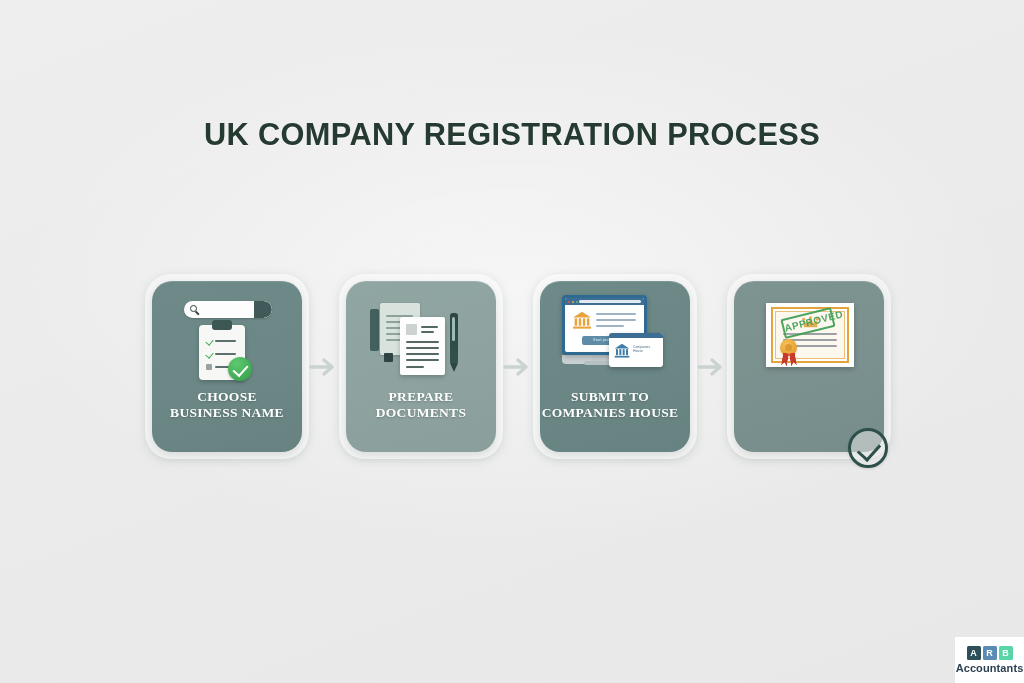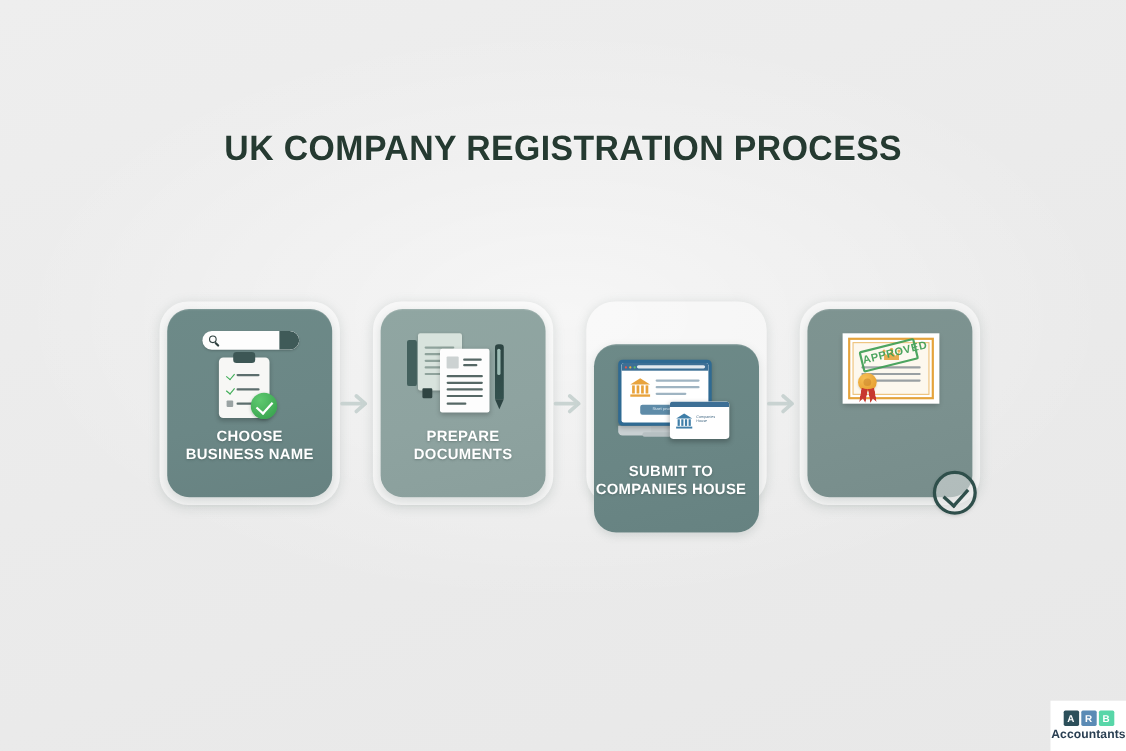--- a/index.html
+++ b/index.html
@@ -81,38 +81,38 @@
     height: 171px;
     border-radius: 20px;
     background: linear-gradient(165deg, #6d8a88 0%, #6b8786 55%, #678281 100%);
     box-shadow: inset 0 1px 0 rgba(255,255,255,0.12),
                 0 3px 8px rgba(90,110,108,0.18);
     display: flex;
     flex-direction: column;
     align-items: center;
   }
   .card.tone-b { background: linear-gradient(165deg, #90a6a2 0%, #8ea3a0 55%, #8a9f9c 100%); border-radius: 20px; }
-  .card.tone-c { background: linear-gradient(165deg, #6d8a88 0%, #6a8685 55%, #668281 100%); margin-top: 32px; }
+  .card.tone-c { background: linear-gradient(165deg, #6d8a88 0%, #6a8685 55%, #668281 100%); }
   .card.tone-d { background: linear-gradient(165deg, #7e9491 0%, #7b918f 55%, #778d8b 100%); }
 
   .card-art {
     width: 150px;
     height: 108px;
     position: relative;
     flex: 0 0 auto;
   }
 
   .card-label {
     color: #ffffff;
     font-size: 13.5px;
     font-weight: 700;
     line-height: 15.5px;
     text-align: center;
     letter-spacing: 0.3px;
-    font-family: Liberation Sans, sans-serif;
+    font-family: Liberation Serif, serif;
     text-shadow: 0 1px 2px rgba(40,60,58,0.35);
     padding: 0 2px;
     white-space: pre-line;
   }
   .card-label.wide { width: 170px; margin-left: -10px; }
 
   
   .arrow {
     flex: 1 1 auto;
     height: 40px;

